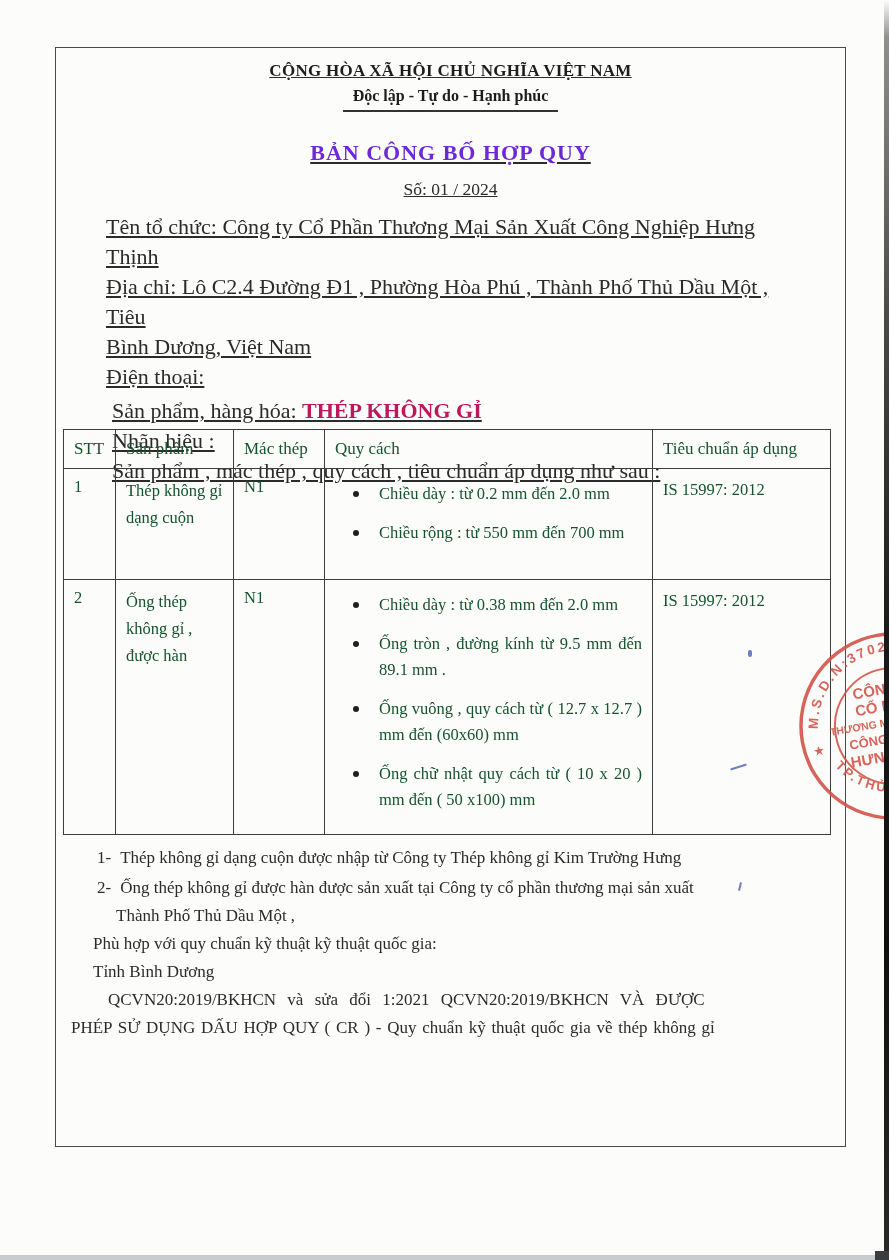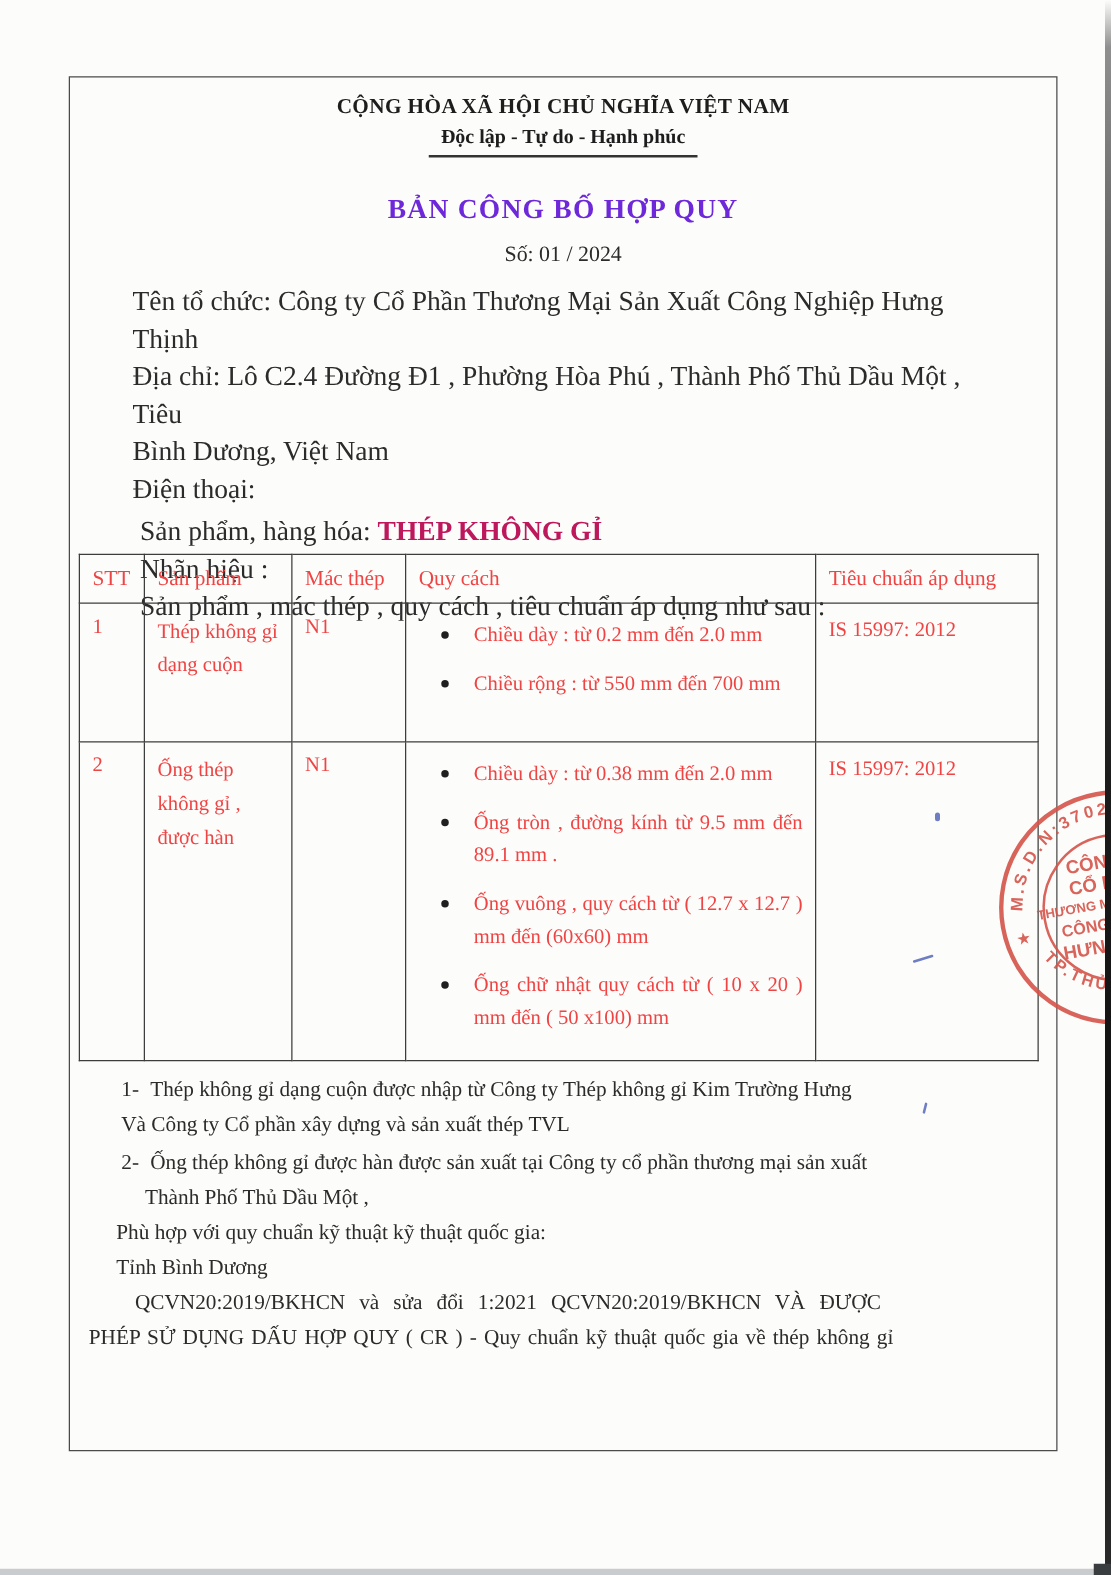--- a/index.html
+++ b/index.html
@@ -4,39 +4,39 @@
 <style>
   html,body{margin:0;padding:0;background:#e8e8e6;}
   .scan{
     position:relative;width:889px;height:1260px;margin:0 auto;
     background:#fcfcfa;overflow:hidden;
     font-family:"Liberation Serif","DejaVu Serif",serif;
     color:#2b2b2b;
   }
   
   .frame{
-    position:absolute;left:55px;top:61px;width:789px;height:1098px;
-    border:1.5px solid #4a4a4a;background:transparent;
+    position:absolute;left:55px;top:47px;width:789px;height:1098px;
+    border:1.5px solid #4a4a4a;background:transparent;text-decoration:underline;
   }
   
   .head{ text-align:center;padding-top:12px; }
   .nat-title{ font-weight:700;font-size:17px;line-height:22px;color:#1d1d1d;letter-spacing:.3px; }
   .motto{ display:inline-block;font-weight:700;font-size:16px;line-height:22px;color:#1d1d1d;
           margin-top:3px;padding:0 10px 3px 10px;border-bottom:2px solid #333; }
   .doc-title{ font-weight:700;font-size:22px;line-height:26px;color:#6d28d9;letter-spacing:1px;margin-top:28px; }
   .doc-number{ font-size:17.5px;line-height:22px;margin-top:12px;text-align:center; }
   
   .info{ margin:12px 58px 0 50px;font-size:22px;line-height:30px; }
   .info .ln{ text-align:left; }
   .prodln{ margin-top:4px;padding-left:6px; }
   .bold{ font-weight:700;color:#be185d; }
   .brandln,.introln{ padding-left:6px; }
   
   .tbl{ position:absolute;left:7px;top:381px;width:749px;border-collapse:collapse;table-layout:fixed;
-        font-size:16.5px;color:#ef4444; }
+        font-size:16.5px;color:#14532d; }
   .tbl th,.tbl td{ border:1.5px solid #3d3d3d;vertical-align:top;padding:8px 10px;font-weight:400;text-align:left; }
   .tbl thead th{ height:22px;vertical-align:middle;font-size:17px; }
   .col-stt{ width:52px; } .col-prod{ width:118px; } .col-grade{ width:91px; }
   .col-spec{ width:328px; } .col-std{ width:178px; }
   .c-center{ text-align:center; }
   .cell-prod{ text-align:justify;line-height:27px; }
   .cell-grade{ text-align:center; }
   .row-1 td{ height:94px; } .row-2 td{ height:235px; }
   .spec{ position:relative;padding-left:36px;margin:4px 0 13px 8px;line-height:26px;text-align:justify; }
   .spec::before{ content:"";position:absolute;left:10px;top:10px;width:6px;height:6px;border-radius:50%;background:#1f1f1f; }
@@ -128,21 +128,20 @@
             <div class="spec">Ống vuông , quy cách từ ( 12.7 x 12.7 ) mm đến (60x60) mm</div>
             <div class="spec">Ống chữ nhật quy cách từ ( 10 x 20 ) mm đến ( 50 x100) mm</div>
           </td>
           <td class="cell-std">IS 15997: 2012</td>
         </tr>
       </tbody>
     </table>
 
     <div class="notes">
       <div class="nl m33"><span class="marker">1-</span><span>Thép không gỉ dạng cuộn được nhập từ Công ty Thép không gỉ Kim Trường Hưng</span></div>
-      <div class="nl m33">Và Công ty Cổ phần xây dựng và sản xuất thép TVL</div>
       <div class="nl m33 gap-top"><span class="marker">2-</span><span>Ống thép không gỉ được hàn được sản xuất tại Công ty cổ phần thương mại sản xuất</span></div>
       <div class="nl m52">Thành Phố Thủ Dầu Một ,</div>
       <div class="nl m29">Phù hợp với quy chuẩn kỹ thuật kỹ thuật quốc gia:</div>
       <div class="nl m29">Tỉnh Bình Dương</div>
       <div class="nl m44 spread1">QCVN20:2019/BKHCN và sửa đổi 1:2021 QCVN20:2019/BKHCN VÀ ĐƯỢC</div>
       <div class="nl m7 spread2">PHÉP SỬ DỤNG DẤU HỢP QUY ( CR ) -  Quy chuẩn kỹ thuật quốc gia về thép không gỉ</div>
     </div>
 
   </div>
 

